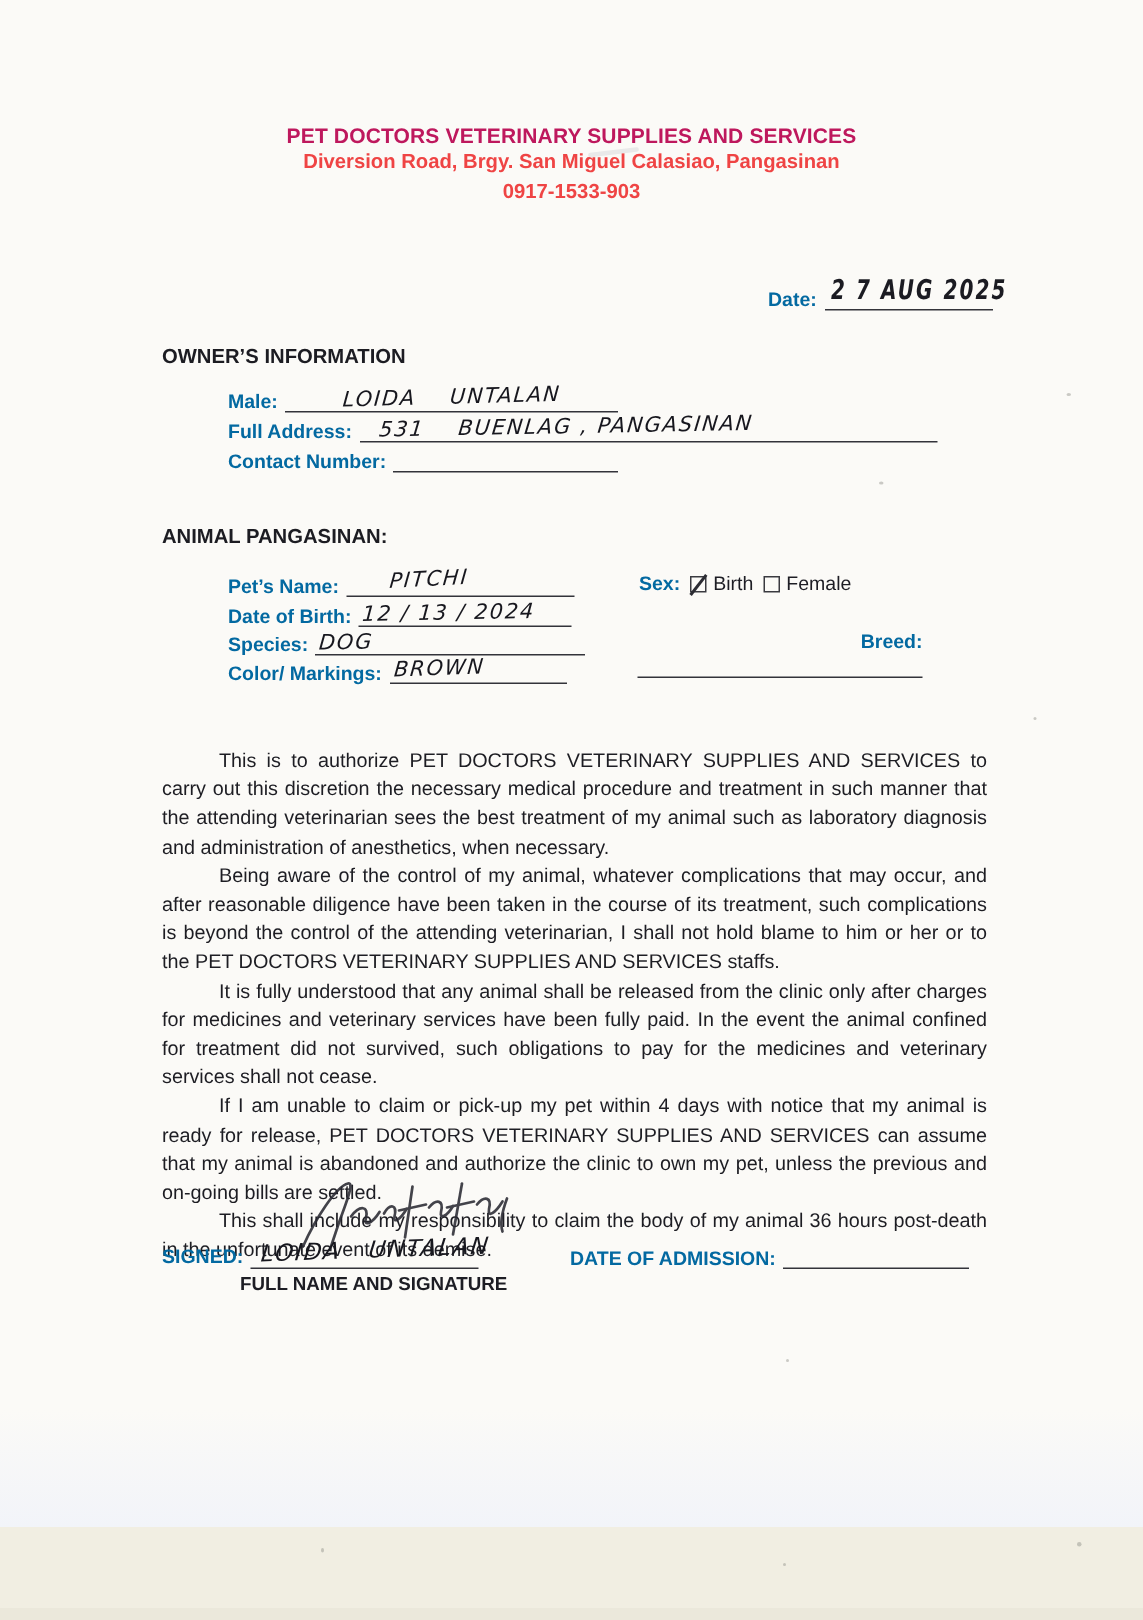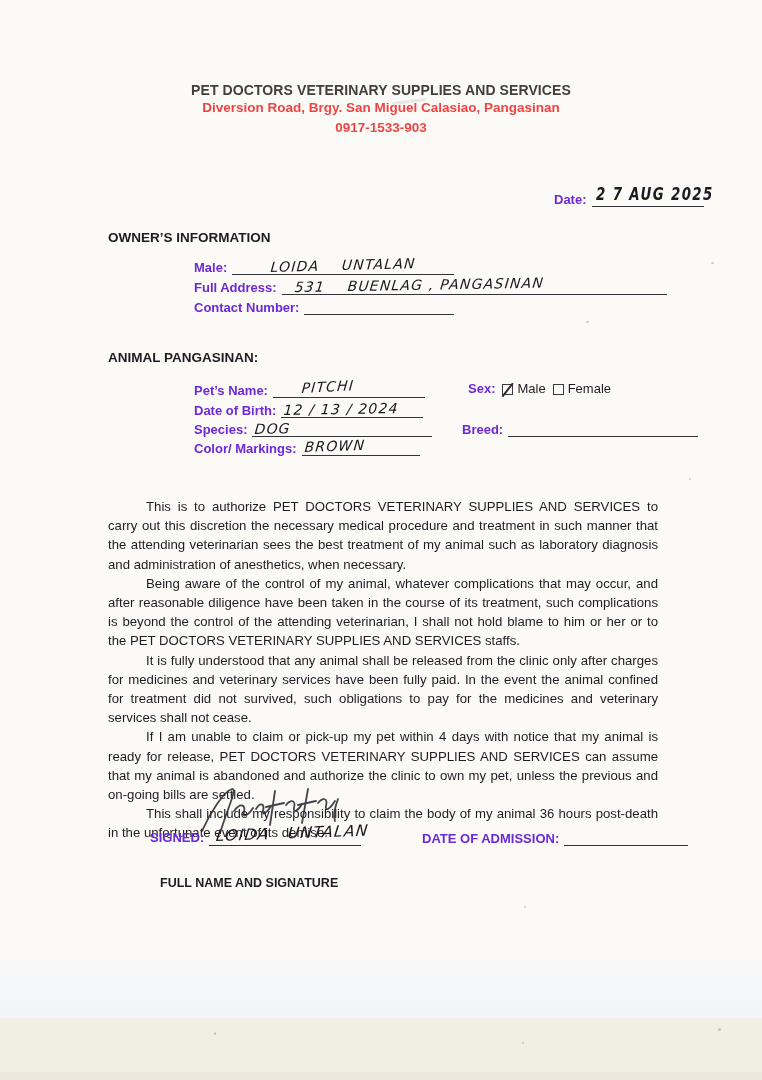--- a/index.html
+++ b/index.html
@@ -14,25 +14,25 @@
     background:linear-gradient(#fbfaf7, #f2f4f9);pointer-events:none;
   }
   .band-cream{position:absolute;left:0;top:1016px;width:762px;height:64px;background:#f1eee2;}
   .band-cream-edge{position:absolute;left:0;top:1072px;width:762px;height:8px;background:#ebe8db;}
   .speck{position:absolute;background:#8f8f88;border-radius:50%;opacity:.45;}
   .smudge{position:absolute;width:34px;height:3px;background:#c9c9ce;opacity:.35;transform:rotate(-7deg);border-radius:2px;}
 
   .abs{position:absolute;}
   .center{left:0;width:762px;text-align:center;}
 
-  .clinic-name{font-size:14px;font-weight:bold;letter-spacing:.1px;color:#404040;}
+  .clinic-name{font-size:14px;font-weight:bold;letter-spacing:.1px;color:#be185d;}
   .clinic-line{font-size:13.5px;font-weight:bold;color:#ef4444;line-height:20px;}
 
   .row{position:absolute;display:flex;align-items:flex-end;}
-  .lbl{font-weight:bold;font-size:13px;white-space:pre;color:#6d28d9;margin-left:42px;}
+  .lbl{font-weight:bold;font-size:13px;white-space:pre;color:#0369a1;}
   .fill{position:relative;display:inline-block;border-bottom:1.4px solid #33333a;height:16px;margin-left:5px;font-style:italic;}
 
   .heading{font-size:13.5px;font-weight:bold;color:#1c1c22;}
 
   .hw{
     position:absolute;font-family:"DejaVu Sans",sans-serif;font-size:14px;
     letter-spacing:1.2px;white-space:pre;color:#17171e;
     transform-origin:left bottom;bottom:0;line-height:1;
   }
   .stamp{
@@ -46,21 +46,21 @@
   .cb .slash{position:absolute;width:17px;height:1.7px;background:#2c2c33;
       transform:rotate(-52deg);left:-4px;top:4px;display:none;}
   .cb.checked .slash{display:block;}
   .sexopt{font-size:13px;font-weight:normal;color:#1d1d24;}
 
   .auth-title{font-size:15.5px;font-weight:bold;letter-spacing:.2px;color:#1b1b21;}
   .bodytext{position:absolute;left:108px;top:497px;width:550px;}
   .bodytext p{margin:0;text-indent:38px;text-align:justify;
       font-size:13.2px;line-height:19.2px;color:#1d1d23;}
 
-  .caption{font-size:12.5px;font-weight:bold;color:#1d1d24;margin-top:27px;}
+  .caption{font-size:12.5px;font-weight:bold;color:#1d1d24;}
   .scribble{position:absolute;left:196px;top:785px;}
 </style>
 </head>
 <body>
 
 <div class="page">
 
   <div class="abs center" style="top:82px;">
     <div class="clinic-name">PET DOCTORS VETERINARY SUPPLIES AND SERVICES</div>
     <div class="clinic-line">Diversion Road, Brgy. San Miguel Calasiao, Pangasinan</div>
@@ -118,25 +118,25 @@
     <span class="fill" style="width:118px;">
       <span class="hw" style="left:2px;bottom:1px;transform:rotate(-2deg) skewX(-7deg);">BROWN</span>
     </span>
   </div>
 
   <div class="row" style="left:426px;top:381px;">
     <span class="lbl">Sex:</span>
     <span class="cb checked">
         <span class="slash"></span>
       </span>
-    <span class="sexopt">Male</span>
+    <span class="sexopt">Birth</span>
     <span class="cb"></span>
     <span class="sexopt">Female</span>
   </div>
-  <div class="row" style="left:420px;top:420px;">
+  <div class="row" style="left:420px;top:420px;flex-direction:column;">
     <span class="lbl">Breed:</span>
     <span class="fill" style="width:190px;"></span>
   </div>
 
 
   <div class="bodytext">
     <p>This is to authorize PET DOCTORS VETERINARY SUPPLIES AND SERVICES to carry out this discretion the necessary medical procedure and treatment in such manner that the attending veterinarian sees the best treatment of my animal such as laboratory diagnosis and administration of anesthetics, when necessary.</p>
     <p>Being aware of the control of my animal, whatever complications that may occur, and after reasonable diligence have been taken in the course of its treatment, such complications is beyond the control of the attending veterinarian, I shall not hold blame to him or her or to the PET DOCTORS VETERINARY SUPPLIES AND SERVICES staffs.</p>
     <p>It is fully understood that any animal shall be released from the clinic only after charges for medicines and veterinary services have been fully paid. In the event the animal confined for treatment did not survived, such obligations to pay for the medicines and veterinary services shall not cease.</p>
     <p>If I am unable to claim or pick-up my pet within 4 days with notice that my animal is ready for release, PET DOCTORS VETERINARY SUPPLIES AND SERVICES can assume that my animal is abandoned and authorize the clinic to own my pet, unless the previous and on-going bills are settled.</p>

